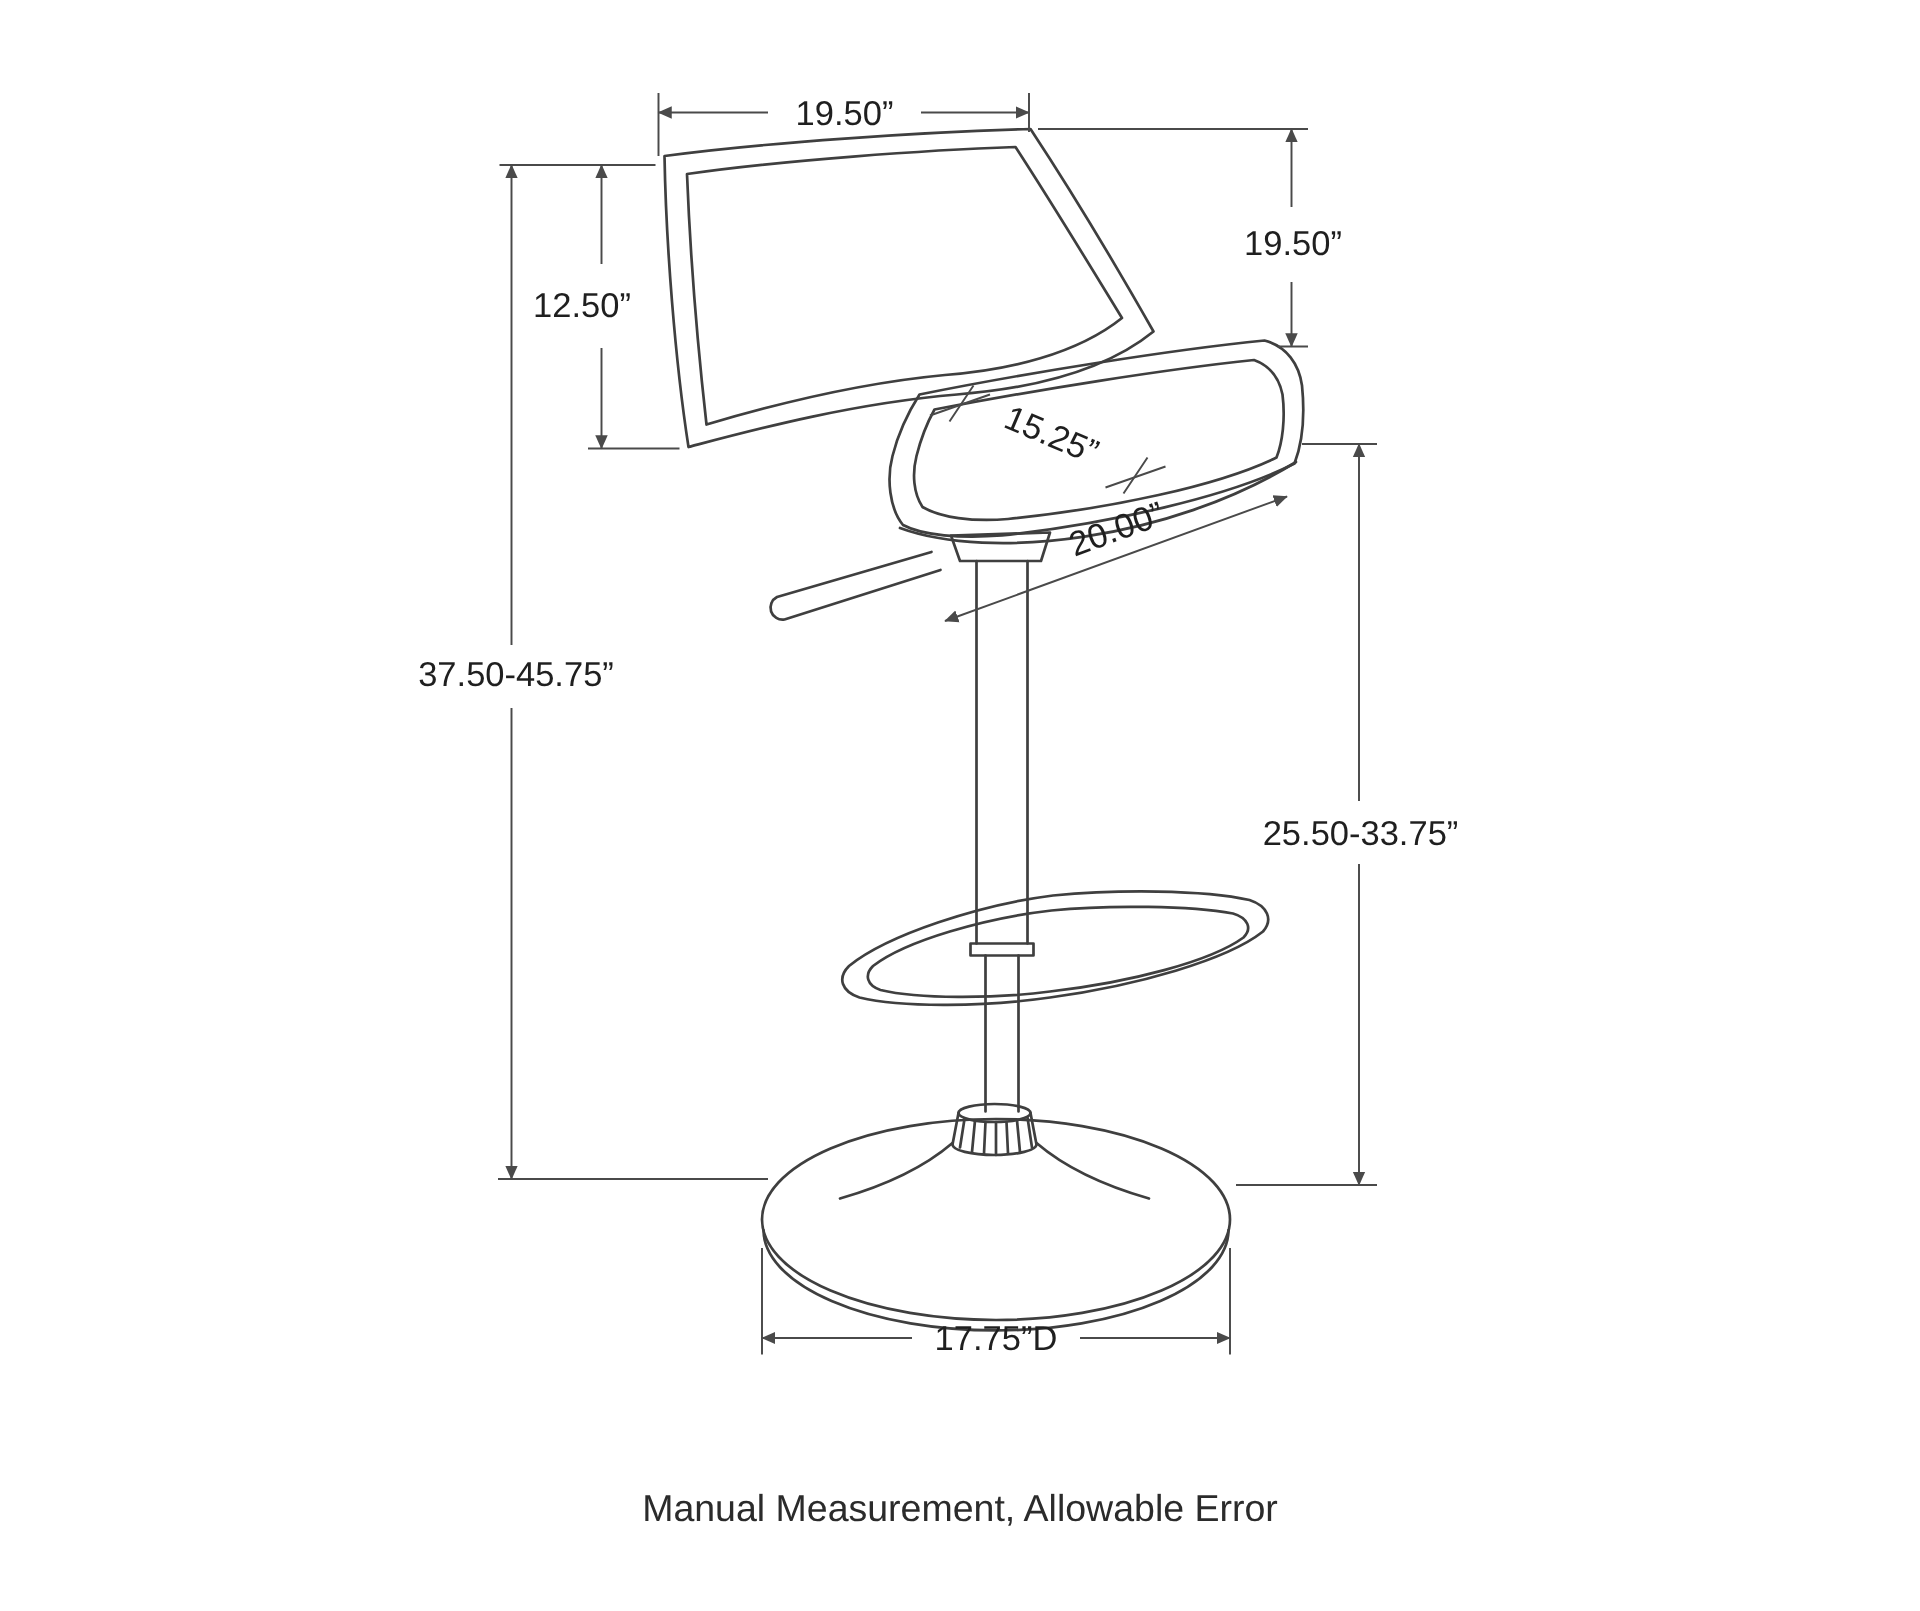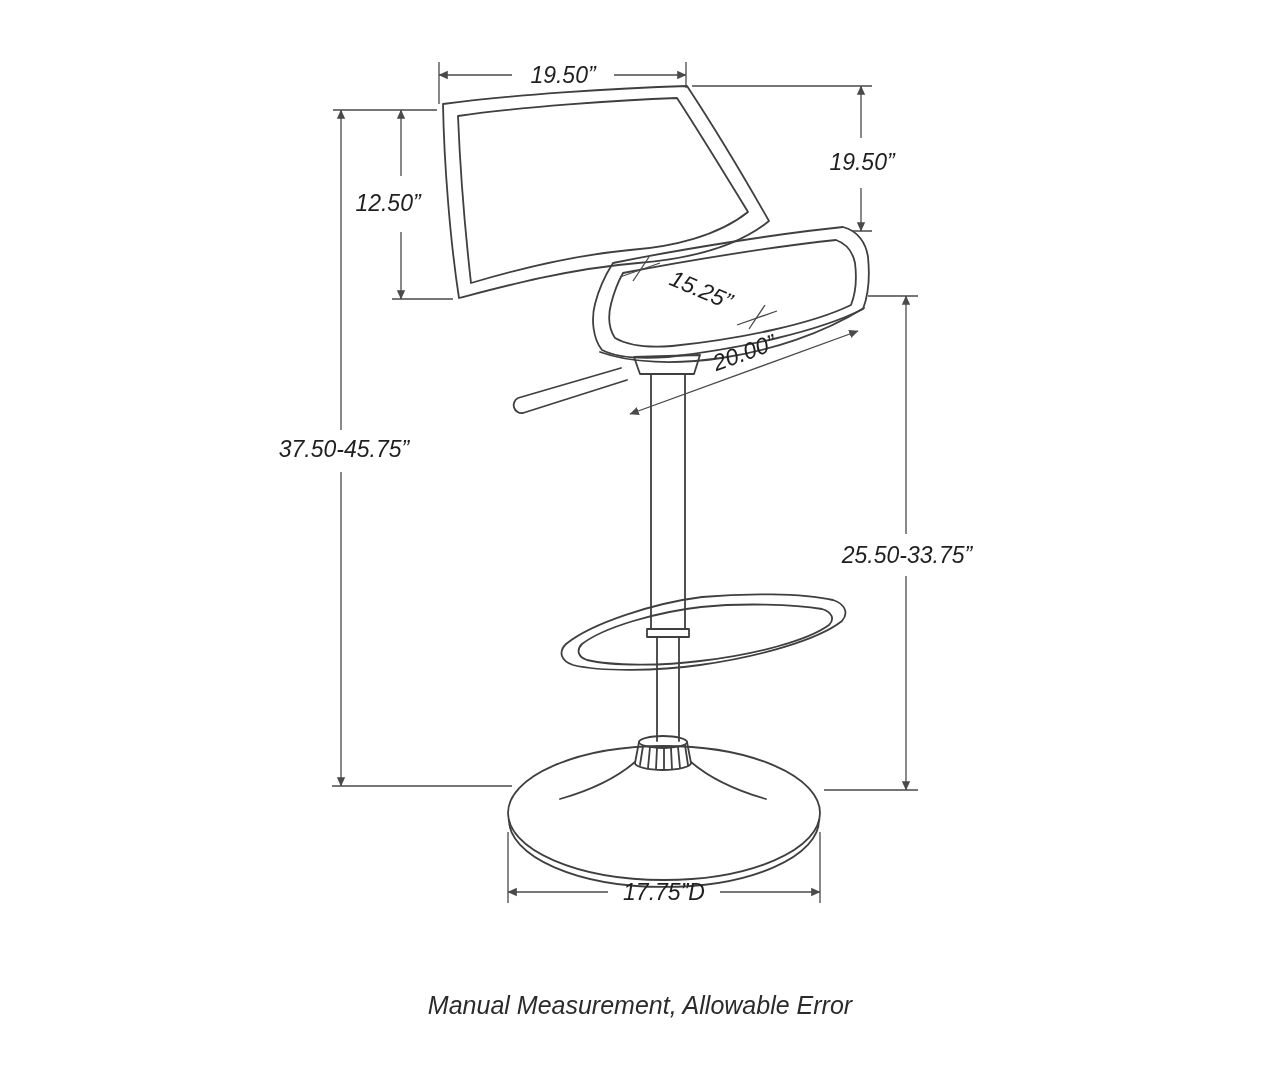--- a/index.html
+++ b/index.html
@@ -2,21 +2,20 @@
 <html><head>
 <meta charset="utf-8">
 <style>
   html,body{margin:0;padding:0;background:#ffffff;}
   .page{
     position:relative;
     width:1051px;height:1074px;
     background:#ffffff;
     font-family:"Liberation Sans", sans-serif;
     overflow:hidden;
-    font-style:italic;
   }
   svg{position:absolute;left:0;top:0;}
   .stool{stroke:#3f3f3f;stroke-width:1.8;fill:none;stroke-linecap:round;stroke-linejoin:round;}
   .dim{stroke:#4a4a4a;stroke-width:1.3;fill:none;stroke-linecap:butt;}
   .dimtext{fill:#1f1f1f;font-size:23px;font-family:"Liberation Sans",sans-serif;}
   .caption{fill:#2b2b2b;font-size:25px;font-family:"Liberation Sans",sans-serif;}
 </style>
 </head>
 <body>
 

